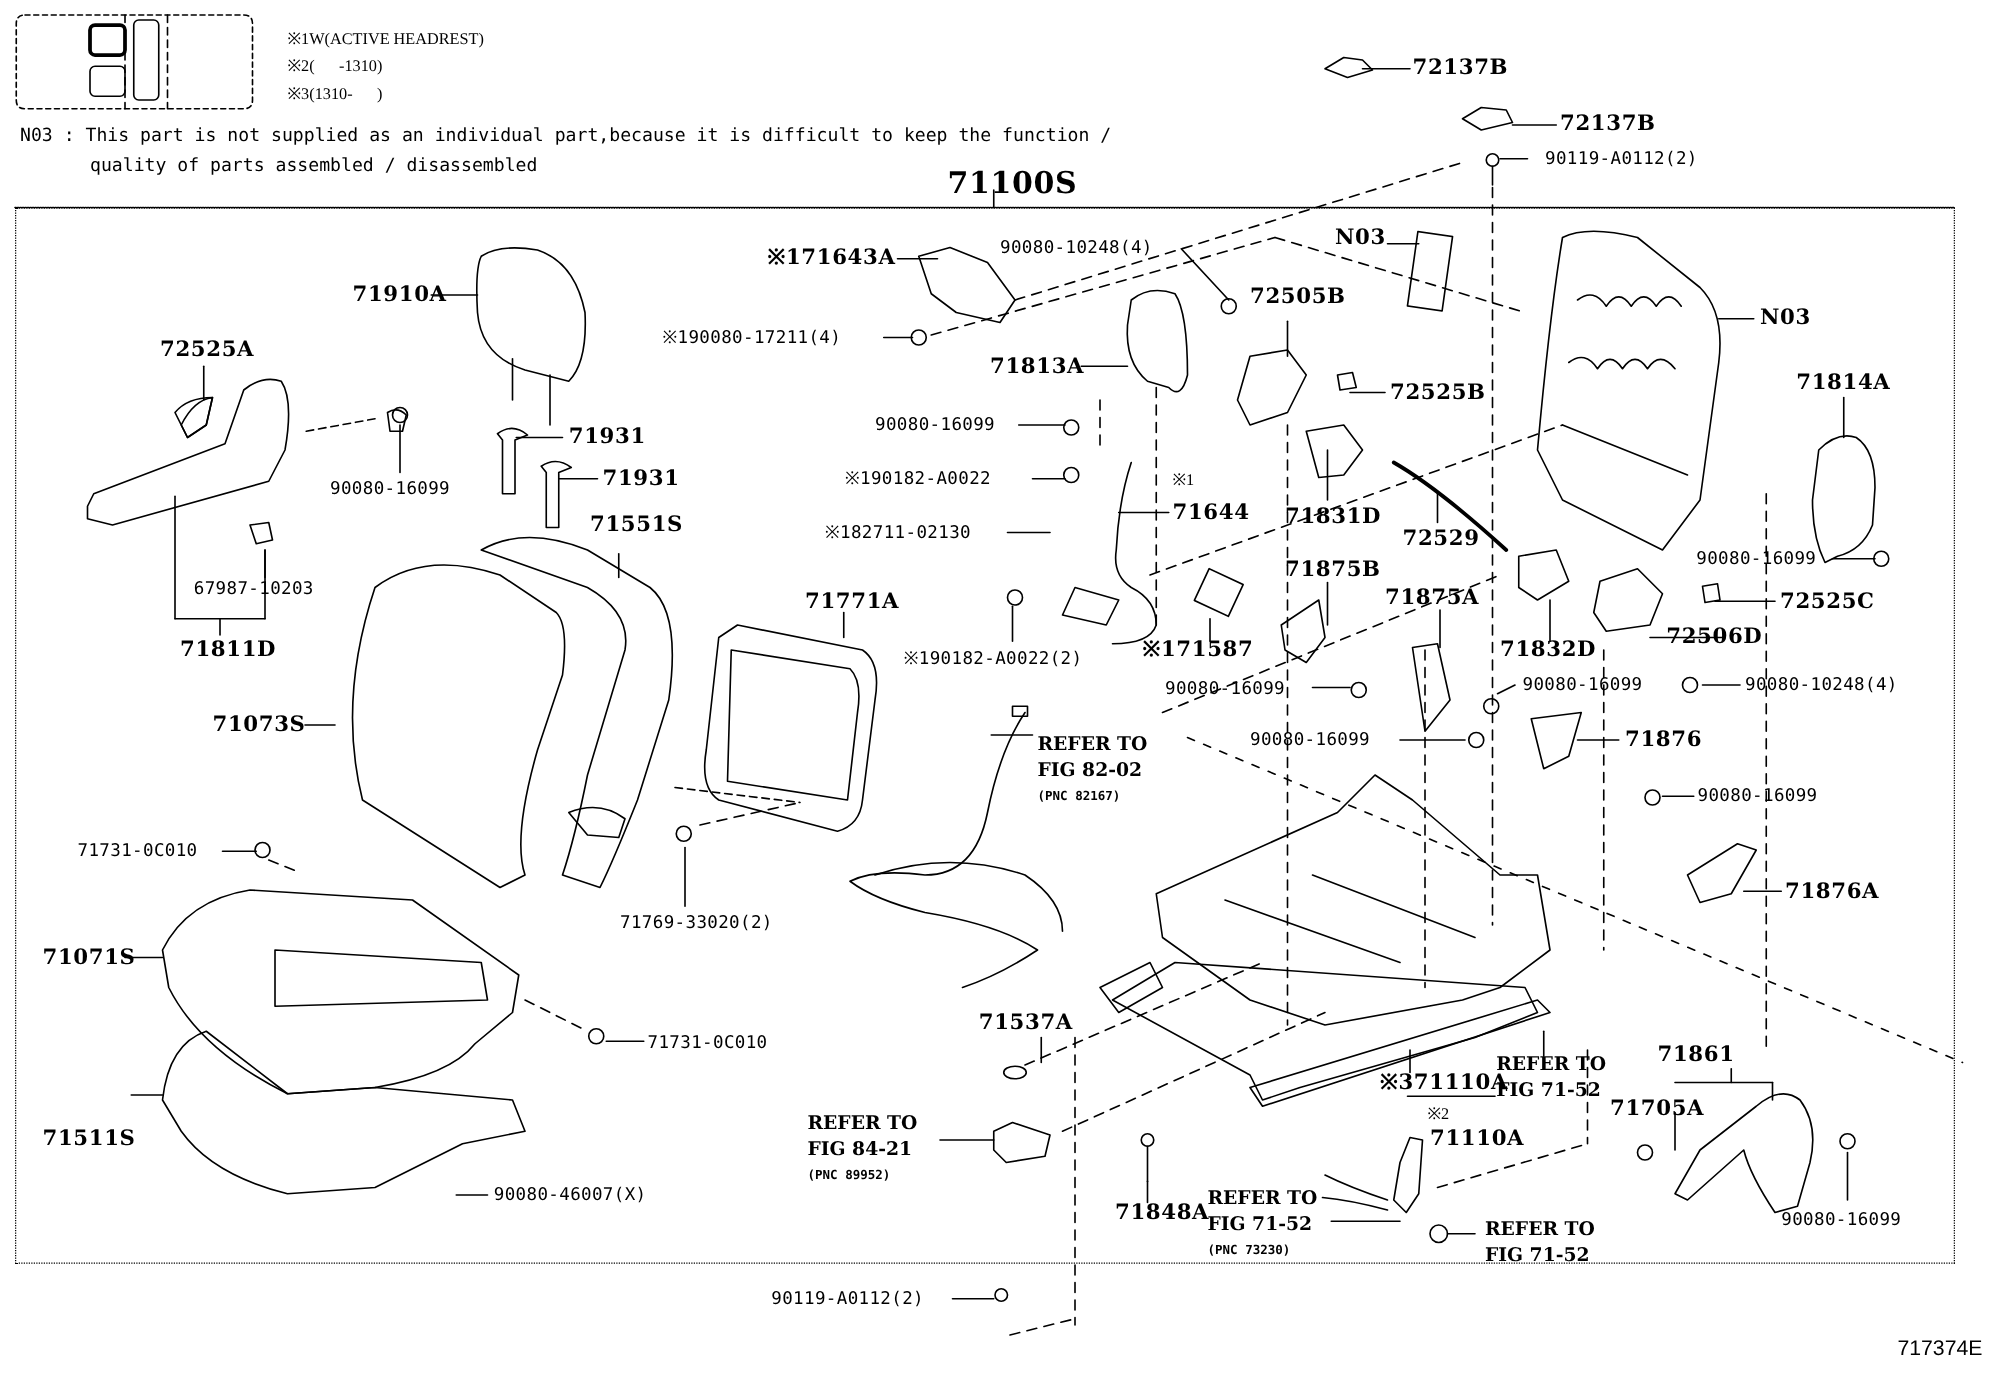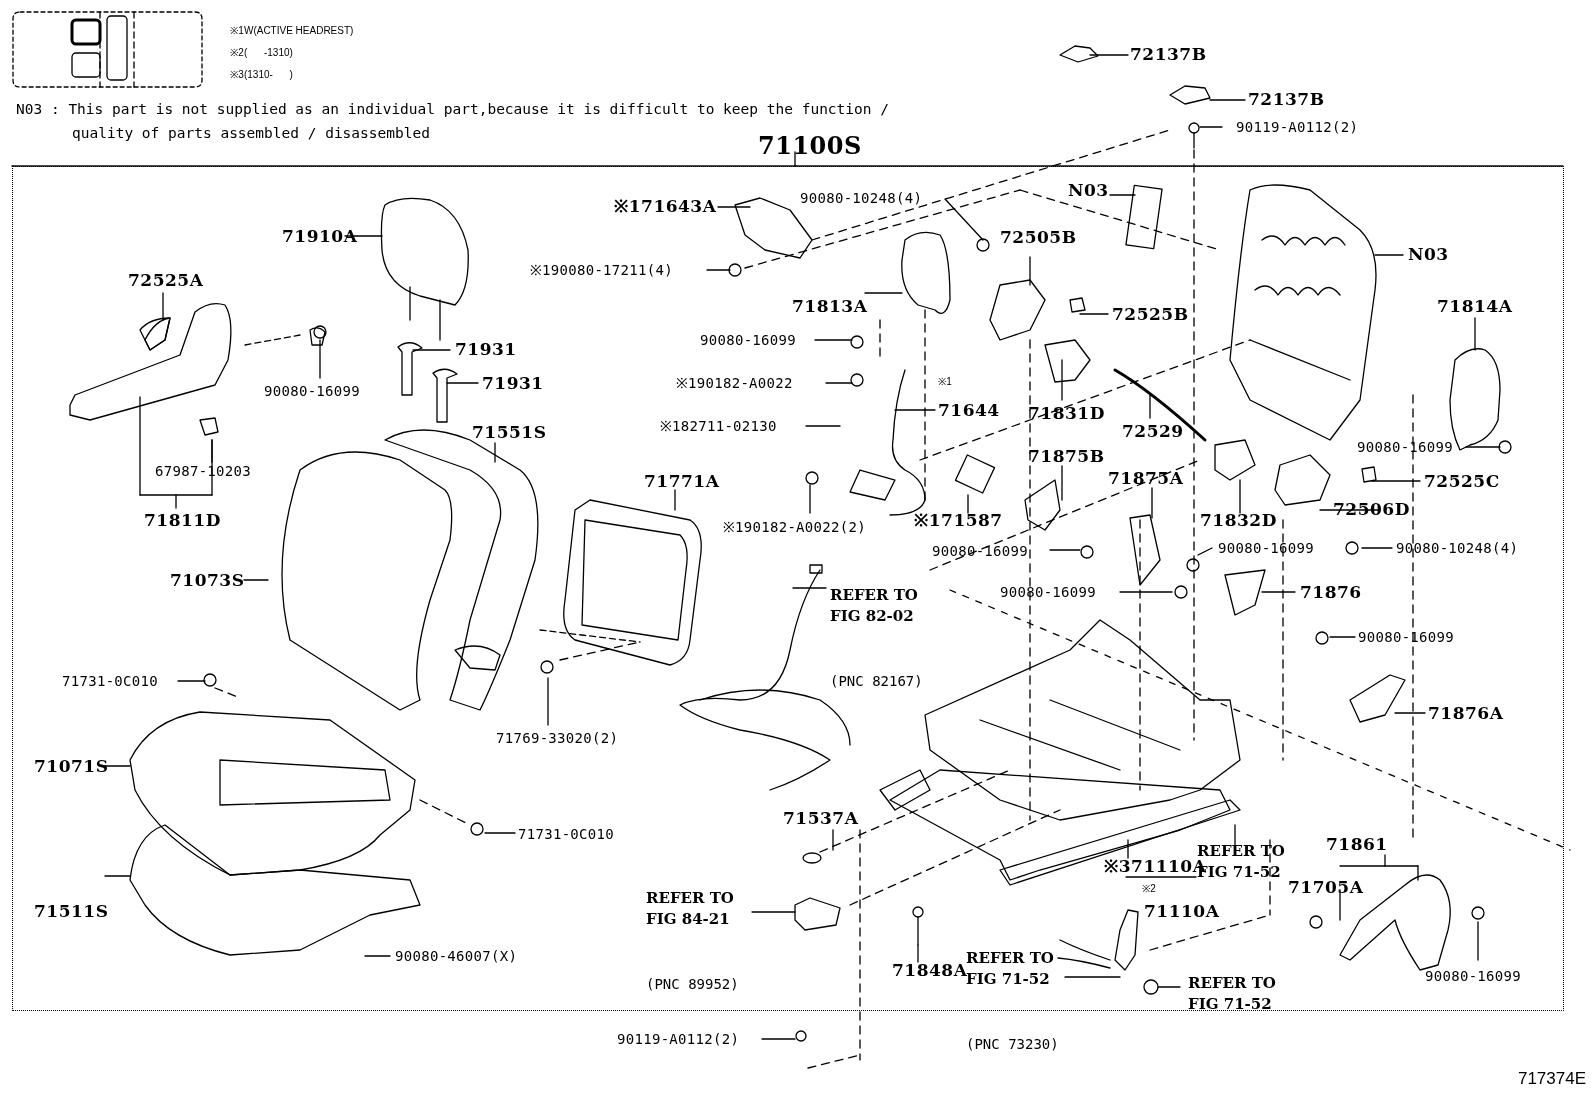--- a/index.html
+++ b/index.html
@@ -3,23 +3,23 @@
   <meta charset="utf-8">
   <style>
     html, body { margin: 0; padding: 0; background: #ffffff; }
     body { width: 1592px; height: 1099px; position: relative; overflow: hidden;
            font-family: "DejaVu Sans Mono", "Liberation Mono", monospace; color: #000; }
     .lbl { position: absolute; font-family: "DejaVu Serif", "Liberation Serif", serif; font-weight: bold;
            font-size: 17px; white-space: nowrap; line-height: 1; letter-spacing: 0.5px; }
     .lbl.sm { font-size: 14px; font-family: "DejaVu Sans Mono", "Liberation Mono", monospace; font-weight: normal; letter-spacing: 0.3px; }
     .lbl.big { font-size: 24px; }
     .note { position: absolute; font-family: "DejaVu Sans Mono", "Liberation Mono", monospace; font-size: 14.5px; white-space: nowrap; line-height: 1; }
-    .legend { position: absolute; font-family: Liberation Sans, sans-serif; font-size: 10px; line-height: 22px; white-space: pre; }
+    .legend { position: absolute; font-family: Liberation Serif, serif; font-size: 13px; line-height: 22px; white-space: pre; }
     .ref { position: absolute; font-family: "DejaVu Serif", "Liberation Serif", serif; font-weight: bold; font-size: 15px; line-height: 21px; white-space: nowrap; }
-    .ref .pnc { font-weight: normal; font-family: "DejaVu Sans Mono", "Liberation Mono", monospace; font-size: 14px; margin-top: 44px; }
+    .ref .pnc { font-weight: bold; font-family: "DejaVu Sans Mono", "Liberation Mono", monospace; font-size: 10px; }
     svg#diagram { position: absolute; left: 0; top: 0; }
     #frame { position: absolute; left: 12px; top: 166px; width: 1552px; height: 845px; border: 1px dotted #000; box-sizing: border-box; }
     .figid { position: absolute; right: 6px; bottom: 10px; font-family: "Liberation Sans", sans-serif; font-size: 17px; }
   </style>
 </head>
 <body>
 
 <div id="frame"></div>
 
 <svg id="diagram" width="1592" height="1099" viewBox="0 0 1592 1099" fill="none" stroke="#000" stroke-width="1.3" stroke-linejoin="round" stroke-linecap="round">
@@ -280,35 +280,35 @@
 <div class="lbl" style="left:1248px; top:91px;">72137B</div>
 <div class="lbl sm" style="left:1236px; top:120px;">90119-A0112(2)</div>
 <div class="lbl" style="left:614px; top:198px;">※171643A</div>
 <div class="lbl sm" style="left:800px; top:191px;">90080-10248(4)</div>
 <div class="lbl" style="left:1068px; top:182px;">N03</div>
 <div class="lbl" style="left:1408px; top:246px;">N03</div>
 <div class="lbl" style="left:282px; top:228px;">71910A</div>
 <div class="lbl" style="left:128px; top:272px;">72525A</div>
 <div class="lbl sm" style="left:530px; top:263px;">※190080-17211(4)</div>
 <div class="lbl" style="left:1000px; top:229px;">72505B</div>
-<div class="lbl" style="left:792px; top:298px;">71813A</div>
+<div class="lbl" style="left:792px; top:285px;">71813A</div>
 <div class="lbl" style="left:1112px; top:306px;">72525B</div>
 <div class="lbl" style="left:1437px; top:298px;">71814A</div>
 <div class="lbl" style="left:455px; top:341px;">71931</div>
 <div class="lbl" style="left:482px; top:375px;">71931</div>
 <div class="lbl sm" style="left:264px; top:384px;">90080-16099</div>
 <div class="lbl sm" style="left:700px; top:333px;">90080-16099</div>
 <div class="lbl sm" style="left:676px; top:376px;">※190182-A0022</div>
 <div class="legend" style="left:938px; top:377px; line-height:1;">※1</div>
 <div class="lbl" style="left:938px; top:402px;">71644</div>
 <div class="lbl" style="left:1028px; top:405px;">71831D</div>
 <div class="lbl sm" style="left:660px; top:419px;">※182711-02130</div>
 <div class="lbl" style="left:1122px; top:423px;">72529</div>
 <div class="lbl sm" style="left:155px; top:464px;">67987-10203</div>
-<div class="lbl" style="left:472px; top:424px;">71551S</div>
+<div class="lbl" style="left:472px; top:412px;">71551S</div>
 <div class="lbl sm" style="left:1357px; top:440px;">90080-16099</div>
 <div class="lbl" style="left:1028px; top:448px;">71875B</div>
 <div class="lbl" style="left:1108px; top:470px;">71875A</div>
 <div class="lbl" style="left:1424px; top:473px;">72525C</div>
 <div class="lbl" style="left:144px; top:512px;text-align:right;">71811D</div>
 <div class="lbl" style="left:644px; top:473px;">71771A</div>
 <div class="lbl sm" style="left:723px; top:520px;">※190182-A0022(2)</div>
 <div class="lbl" style="left:914px; top:512px;">※171587</div>
 <div class="lbl" style="left:1200px; top:512px;">71832D</div>
 <div class="lbl" style="left:1333px; top:501px;text-align:center;">72506D</div>

